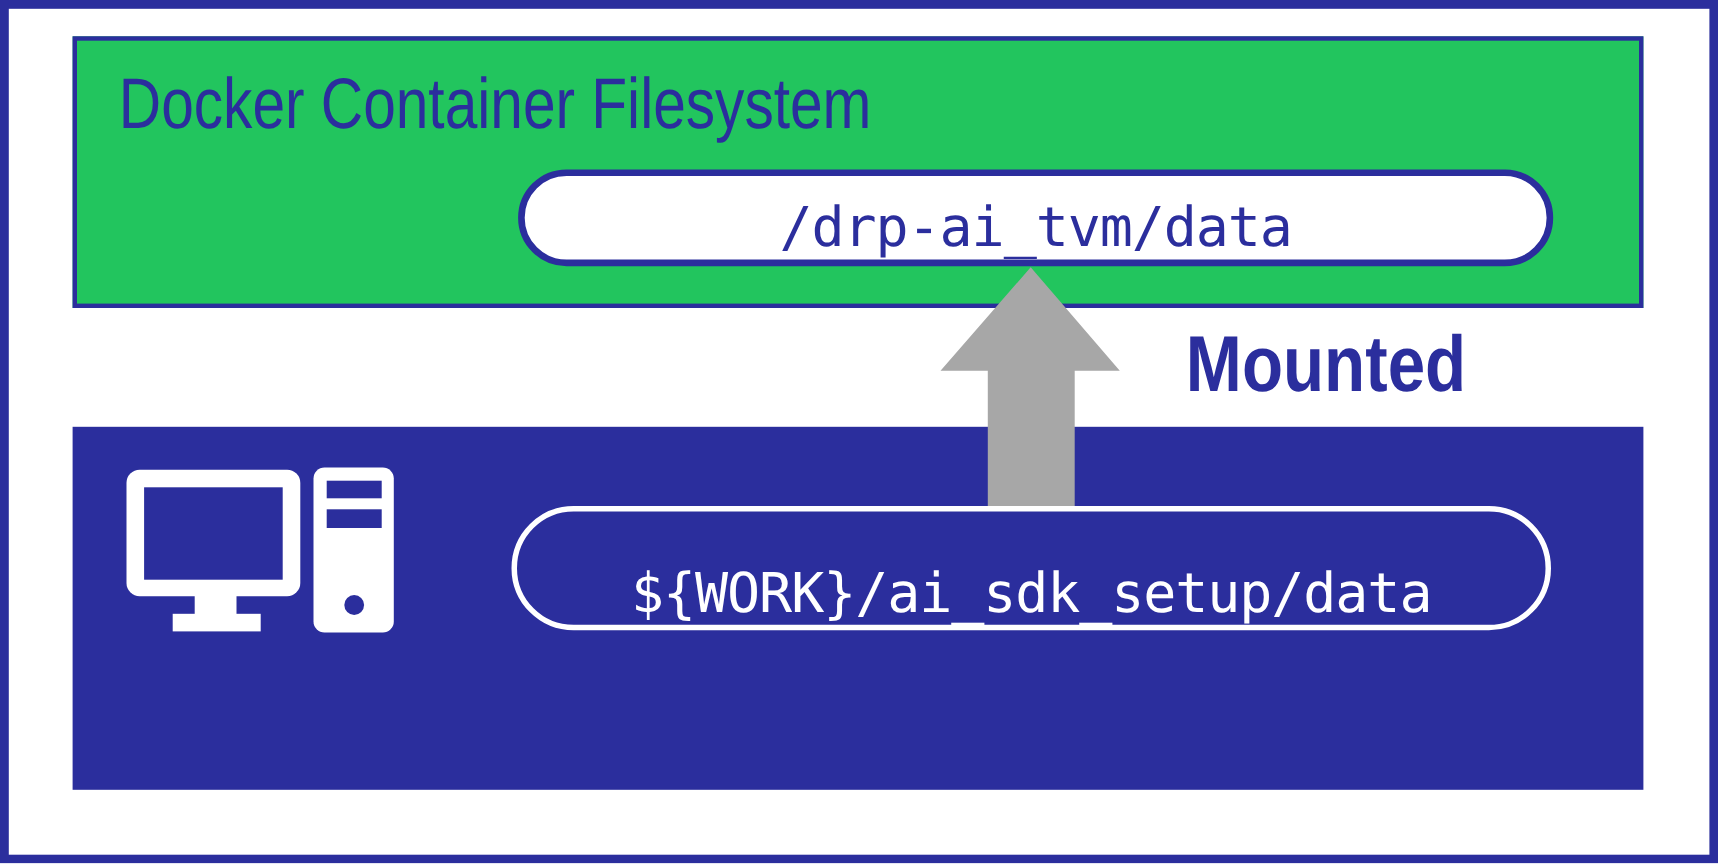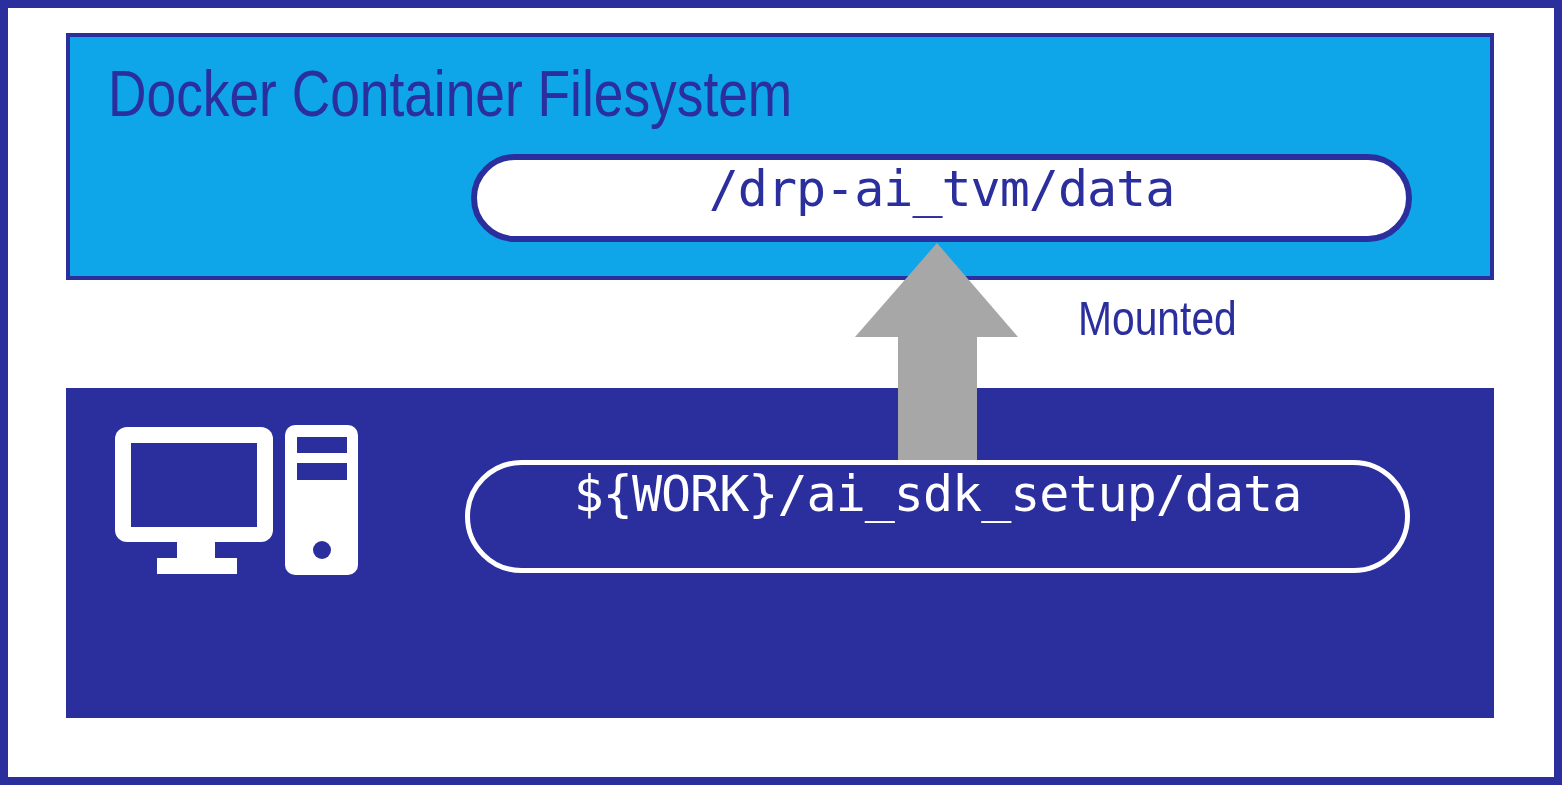--- a/index.html
+++ b/index.html
@@ -21,41 +21,41 @@
     border: 8px solid var(--primary-blue);
     box-sizing: border-box;
     pointer-events: none;
     z-index: 5;
   }
   
   .docker-box {
     position: absolute;
     left: 66px; top: 33px;
     width: 1428px; height: 247px;
-    background: #0ea5e9;
+    background: #22c55e;
     border: 4px solid var(--primary-blue);
     box-sizing: border-box;
   }
   .docker-title {
     position: absolute;
     left: 38px; top: 18px;
     color: var(--primary-blue);
     font-size: 65px;
     line-height: 1.2;
     white-space: nowrap;
   }
   .condensed {
     display: inline-block;
     transform: scaleX(0.82);
     transform-origin: left center;
   }
   .pill {
     position: absolute;
     display: flex;
-    align-items: flex-start;
+    align-items: flex-end;
     justify-content: center;
     box-sizing: border-box;
     white-space: nowrap;
   }
   .pill-top {
     left: 401px; top: 117px;           
     width: 941px; height: 88px;
     border: 6px solid var(--primary-blue);
     border-radius: 44px;
     background: #ffffff;
@@ -96,22 +96,22 @@
     inset: 0;
     width: 1562px; height: 785px;
     z-index: 1;
     pointer-events: none;
   }
   .arrow-shape { fill: var(--arrow-gray); }
   .mounted-label {
     position: absolute;
     left: 1078px; top: 295px;
     color: var(--primary-blue);
-    font-size: 48px;
-    font-weight: normal;
+    font-size: 72px;
+    font-weight: bold;
     line-height: 1;
     white-space: nowrap;
     z-index: 3;
   }
   .mounted-label .squeeze {
     display: inline-block;
     transform: scaleX(0.85);
     transform-origin: left center;
   }
   

